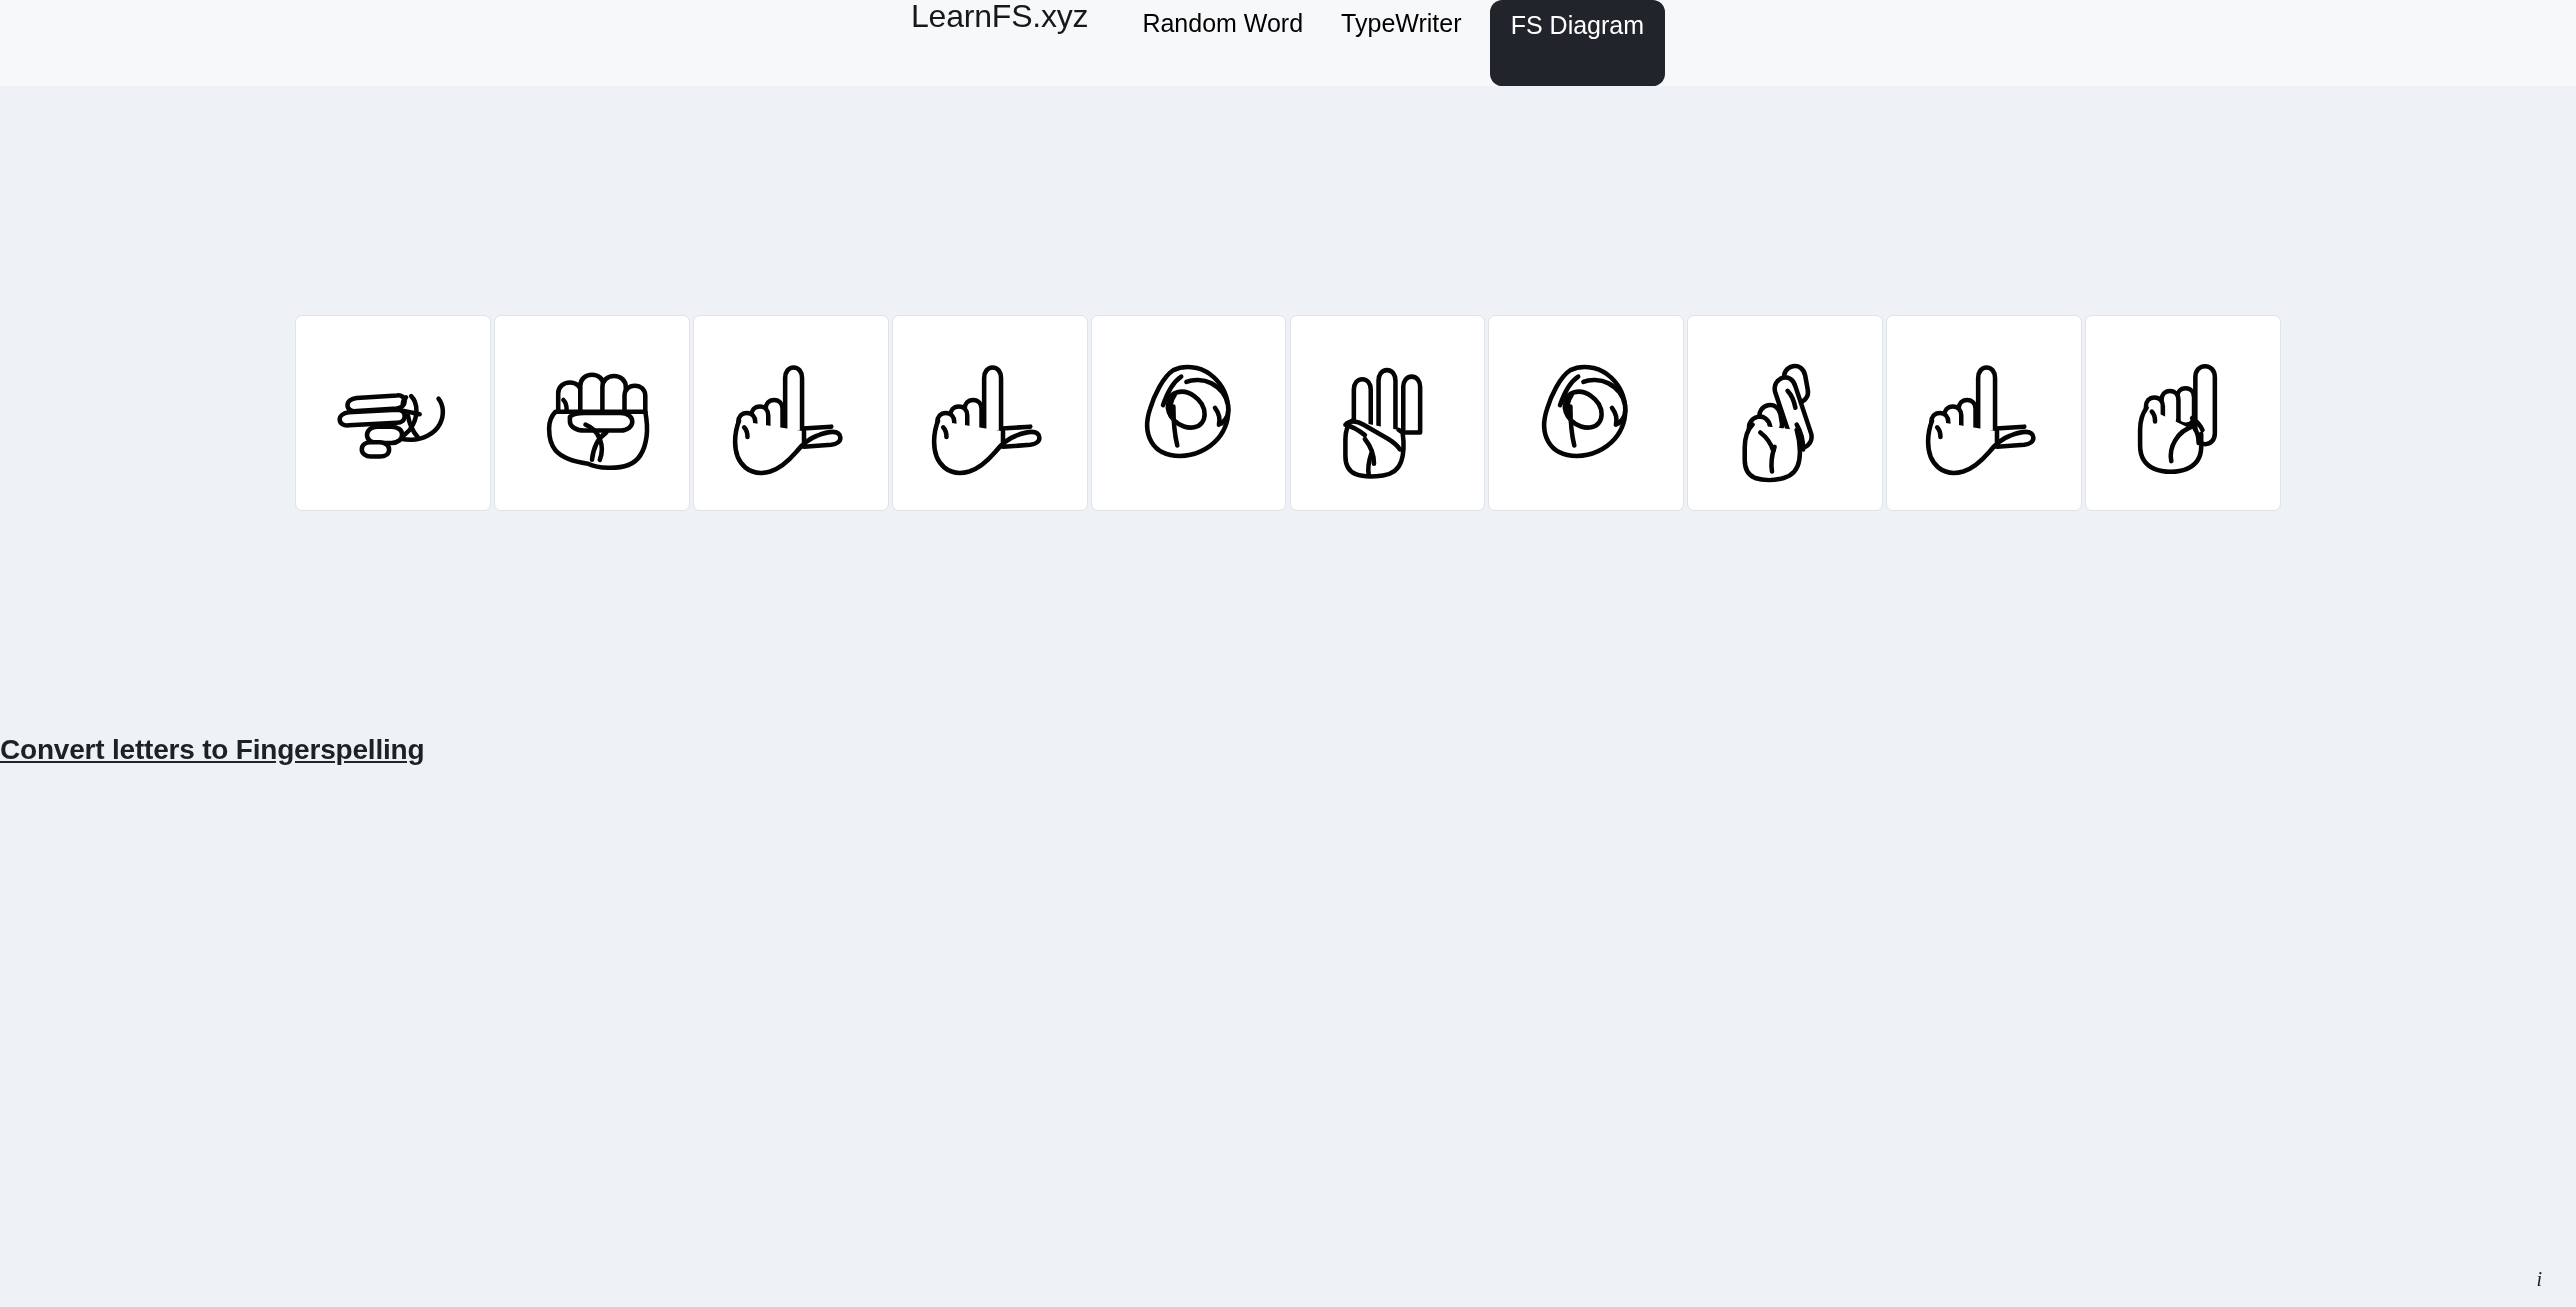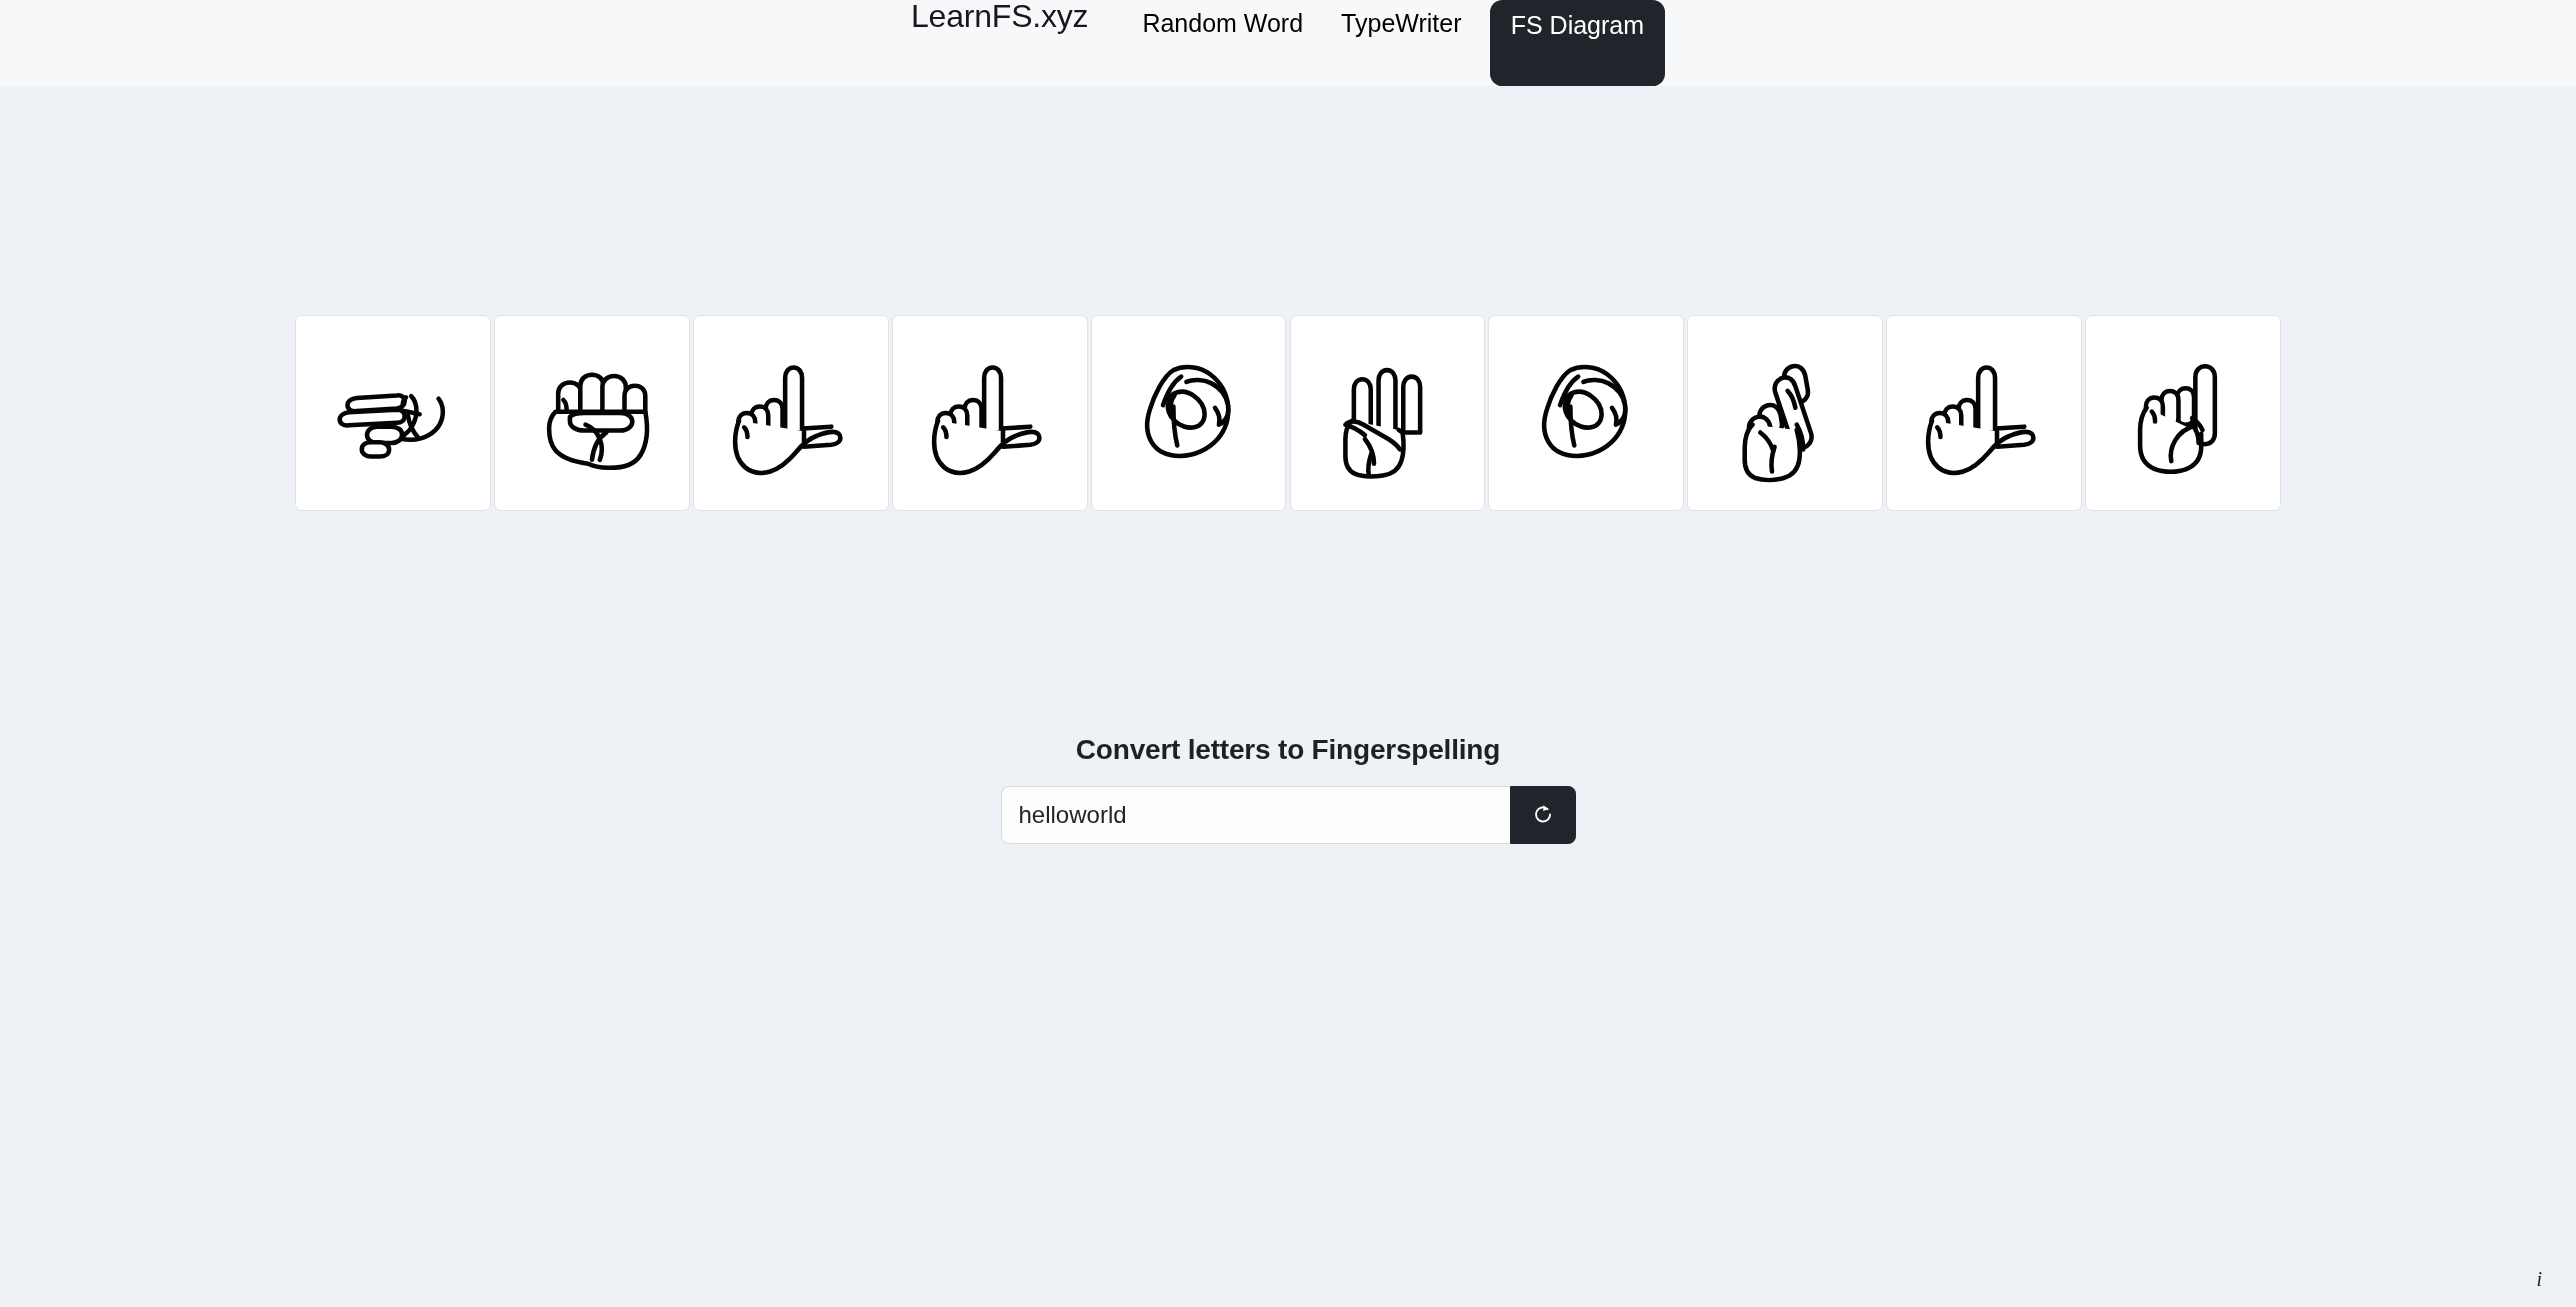--- a/index.html
+++ b/index.html
@@ -94,22 +94,22 @@
   }
   .sign-card svg .fillwhite { fill: #ffffff; }
 
   
   #converter {
     position: absolute;
     left: 0;
     top: 736px;
     width: 100%;
     display: flex;
-    flex-direction: column;
     align-items: center;
+    text-decoration: underline;
   }
   #converter-heading {
     font-size: 28px;
     font-weight: 700;
     color: #1d2125;
     margin: 0 0 21.5px 0;
     letter-spacing: -0.2px;
     line-height: 1;
   }
   #input-group {
@@ -298,25 +298,16 @@
       <path d="M52 98c3 3 5 9 5 15"></path>
       <path d="M116 120c-12 4-22 12-28 22c-6 10-8 22-6 32"></path>
       <path d="M118 124c4 6 6 14 6 22"></path>
     </svg>
   </div>
 
 </div>
 
 <div id="converter">
   <h2 id="converter-heading">Convert letters to Fingerspelling</h2>
-  <div id="input-group">
-    <input id="convert-input" type="text" value="helloworld" style="">
-    <button id="refresh-button">
-      <svg viewBox="0 0 24 24">
-        <path d="M18.5 11.5a6.5 6.5 0 1 1-2.2-4.9" fill="none" stroke="#ffffff" stroke-width="1.7" stroke-linecap="round"></path>
-        <path d="M12.4 3.1l4.4 3.6-4.6 1.6z" fill="#ffffff" stroke="none"></path>
-      </svg>
-    </button>
-  </div>
 </div>
 
 <div id="info-marker">i</div>
 
 
 </body></html>

